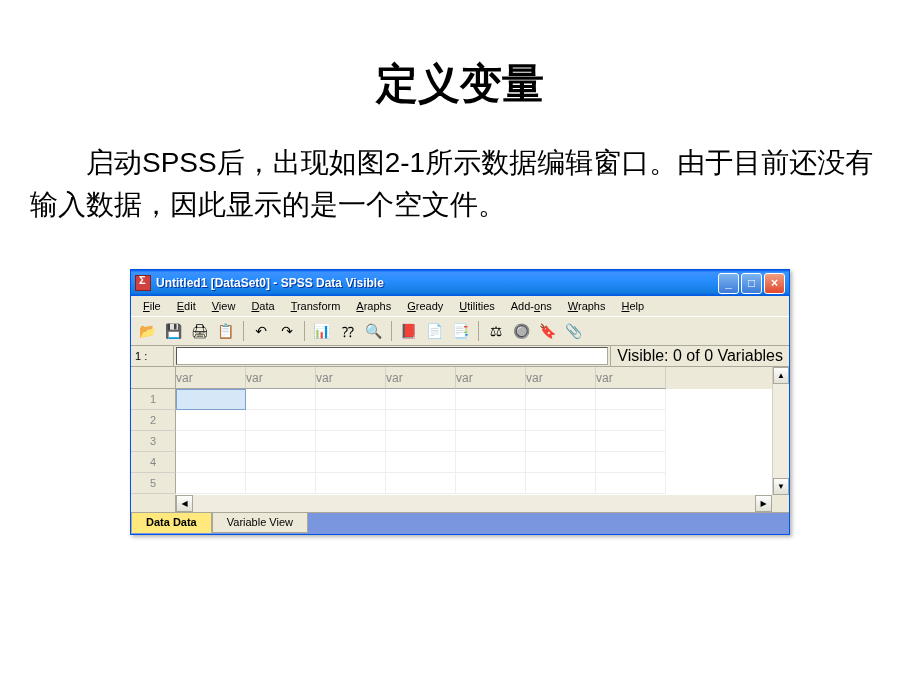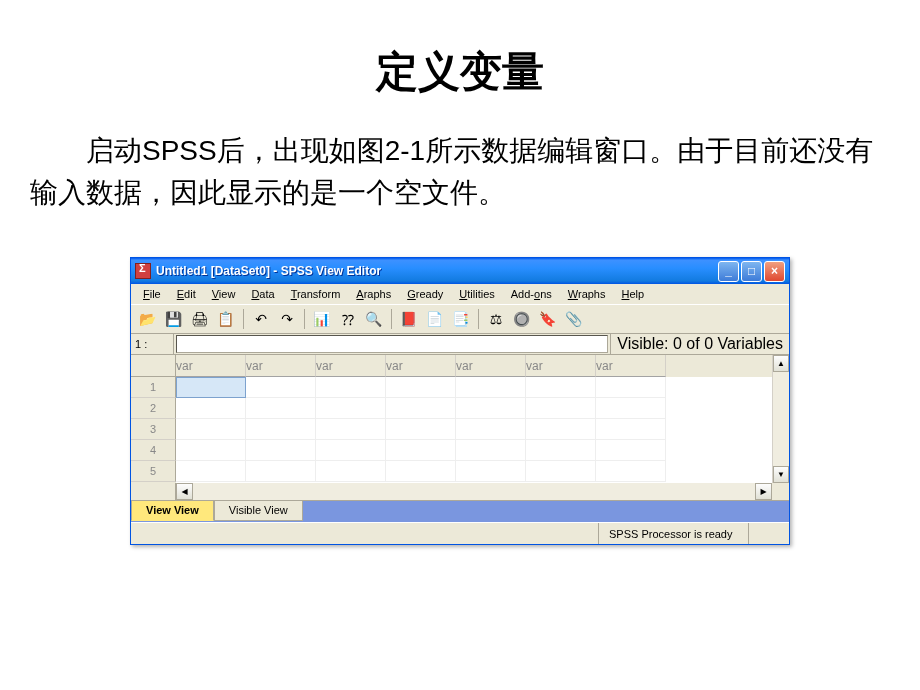--- a/index.html
+++ b/index.html
@@ -7,21 +7,21 @@
       width: 920px;
       height: 690px;
       background: #fff;
       font-family: "SimSun", "Microsoft YaHei", sans-serif;
       padding: 20px 30px;
     }
     .doc-title {
       text-align: center;
       font-size: 42px;
       font-weight: bold;
-      margin: 24px 0 30px;
+      margin: 36px 0 30px;
       font-family: "SimHei", "Microsoft YaHei", sans-serif;
     }
     .doc-paragraph {
       font-size: 28px;
       line-height: 1.5;
       text-indent: 2em;
       margin-bottom: 43px;
     }
     .spss-window {
       width: 660px;
@@ -265,21 +265,21 @@
 </head>
 <body>
 
 <h1 class="doc-title">定义变量</h1>
 <p class="doc-paragraph">启动SPSS后，出现如图2-1所示数据编辑窗口。由于目前还没有输入数据，因此显示的是一个空文件。</p>
 
 <div class="spss-window">
 
   <div class="titlebar">
     <div class="titlebar-icon"></div>
-    <div class="titlebar-text">Untitled1 [DataSet0] - SPSS View Editor</div>
+    <div class="titlebar-text">Untitled1 [DataSet0] - SPSS Data Visible</div>
     <div class="win-btns">
       <div class="win-btn">_</div>
       <div class="win-btn">□</div>
       <div class="win-btn close">×</div>
     </div>
   </div>
 
   <div class="menubar">
     <div class="menu-item"><u>F</u><span>ile</span></div>
     <div class="menu-item"><u>E</u><span>dit</span></div>
@@ -401,23 +401,18 @@
     <div class="hscroll-spacer"></div>
     <div class="hscroll-track">
       <div class="scroll-btn">◀</div>
       <div class="hscroll-fill"></div>
       <div class="scroll-btn">▶</div>
     </div>
     <div class="hscroll-corner"></div>
   </div>
 
   <div class="tabs-row">
-    <div class="view-tab active">View View</div>
-    <div class="view-tab">Visible View</div>
-  </div>
-
-  <div class="statusbar">
-    <div class="status-left"></div>
-    <div class="status-msg">SPSS Processor is ready</div>
-    <div class="status-right"></div>
-  </div>
+    <div class="view-tab active">Data Data</div>
+    <div class="view-tab">Variable View</div>
+  </div>
+
 
 </div>
 
 </body></html>

